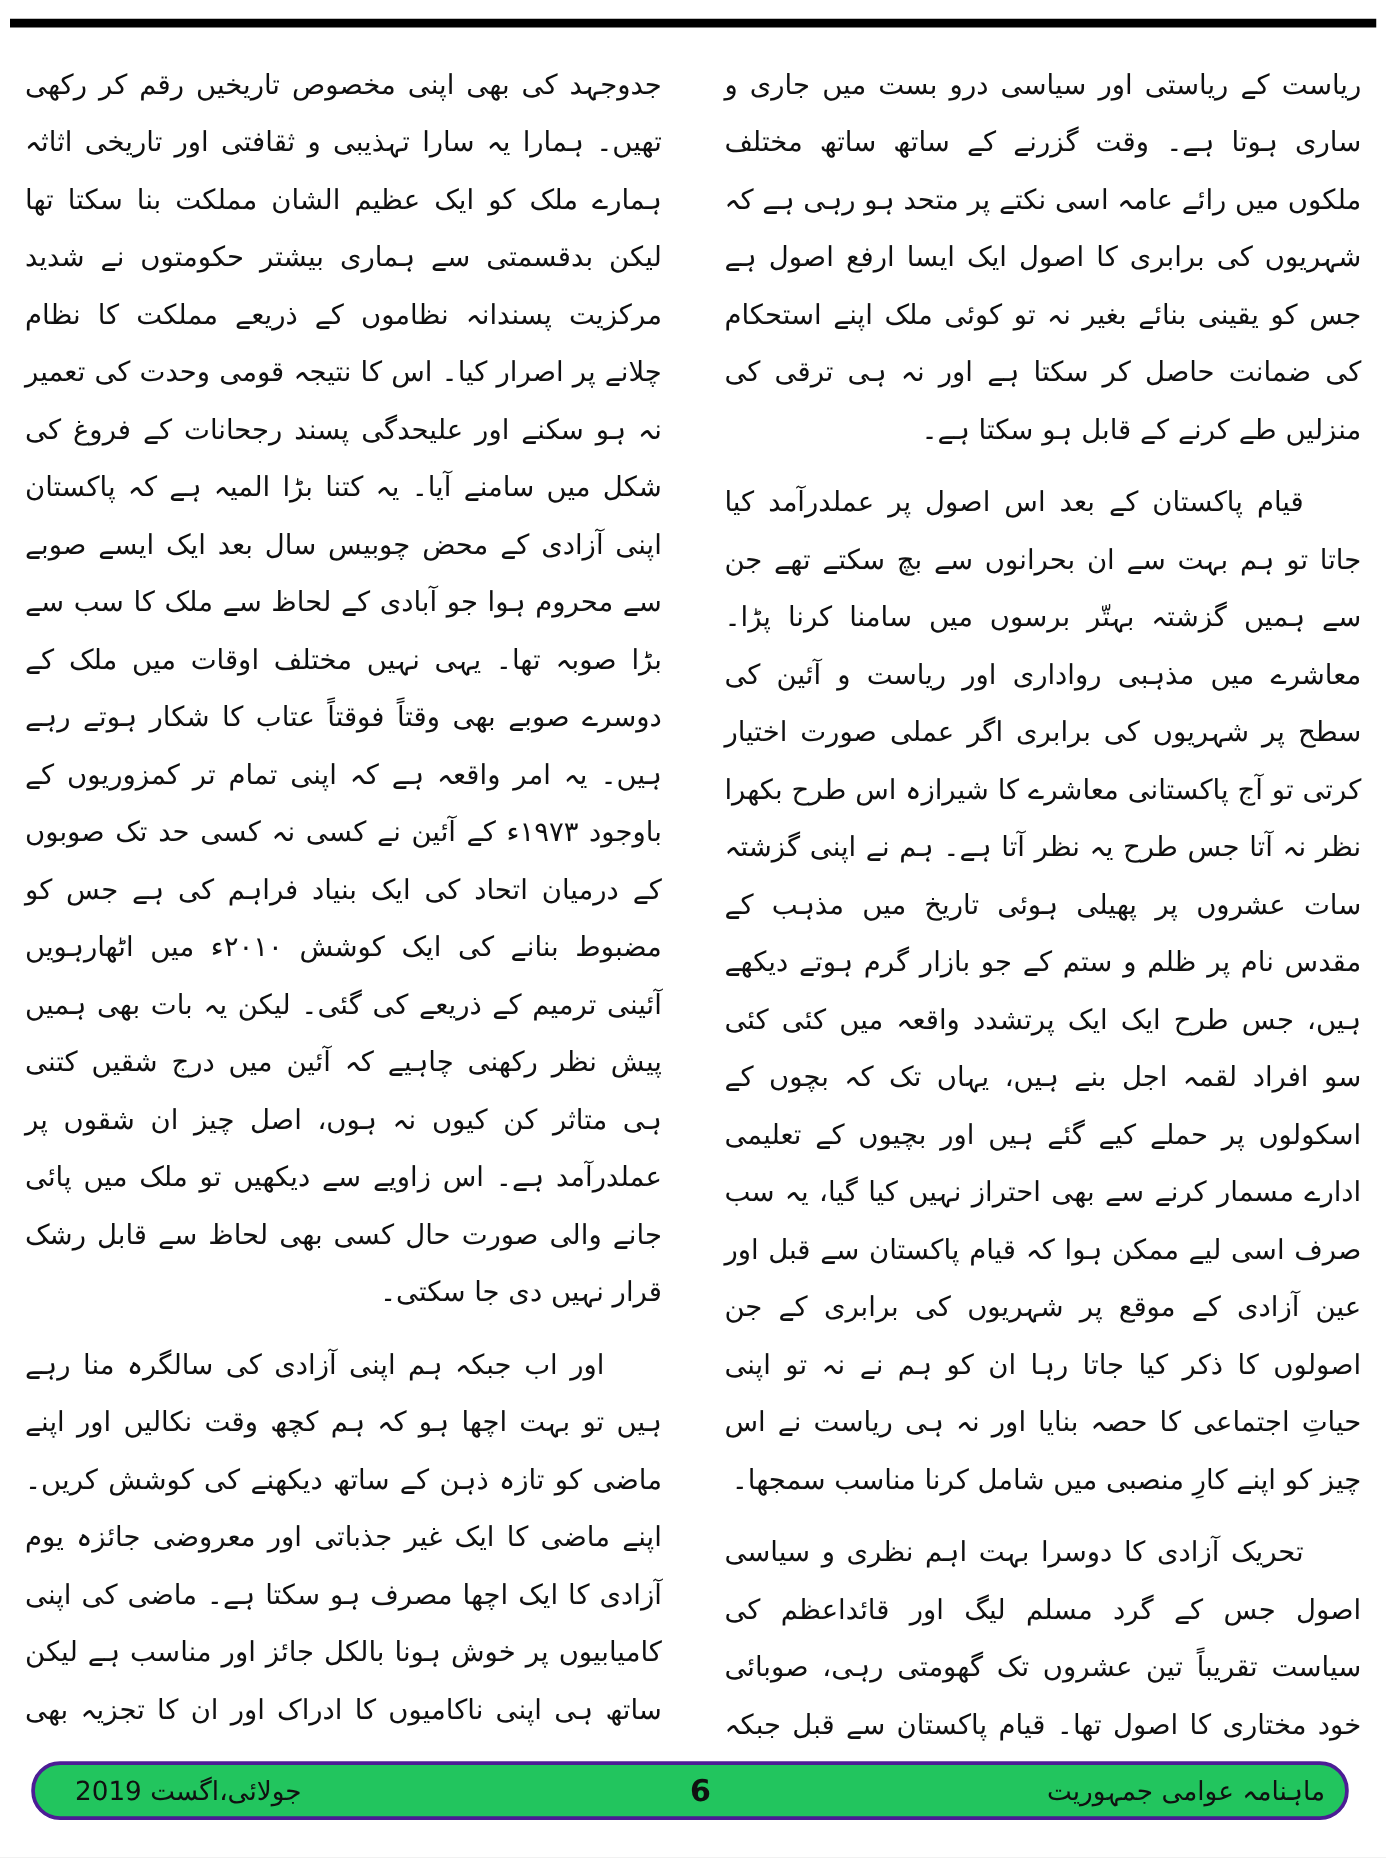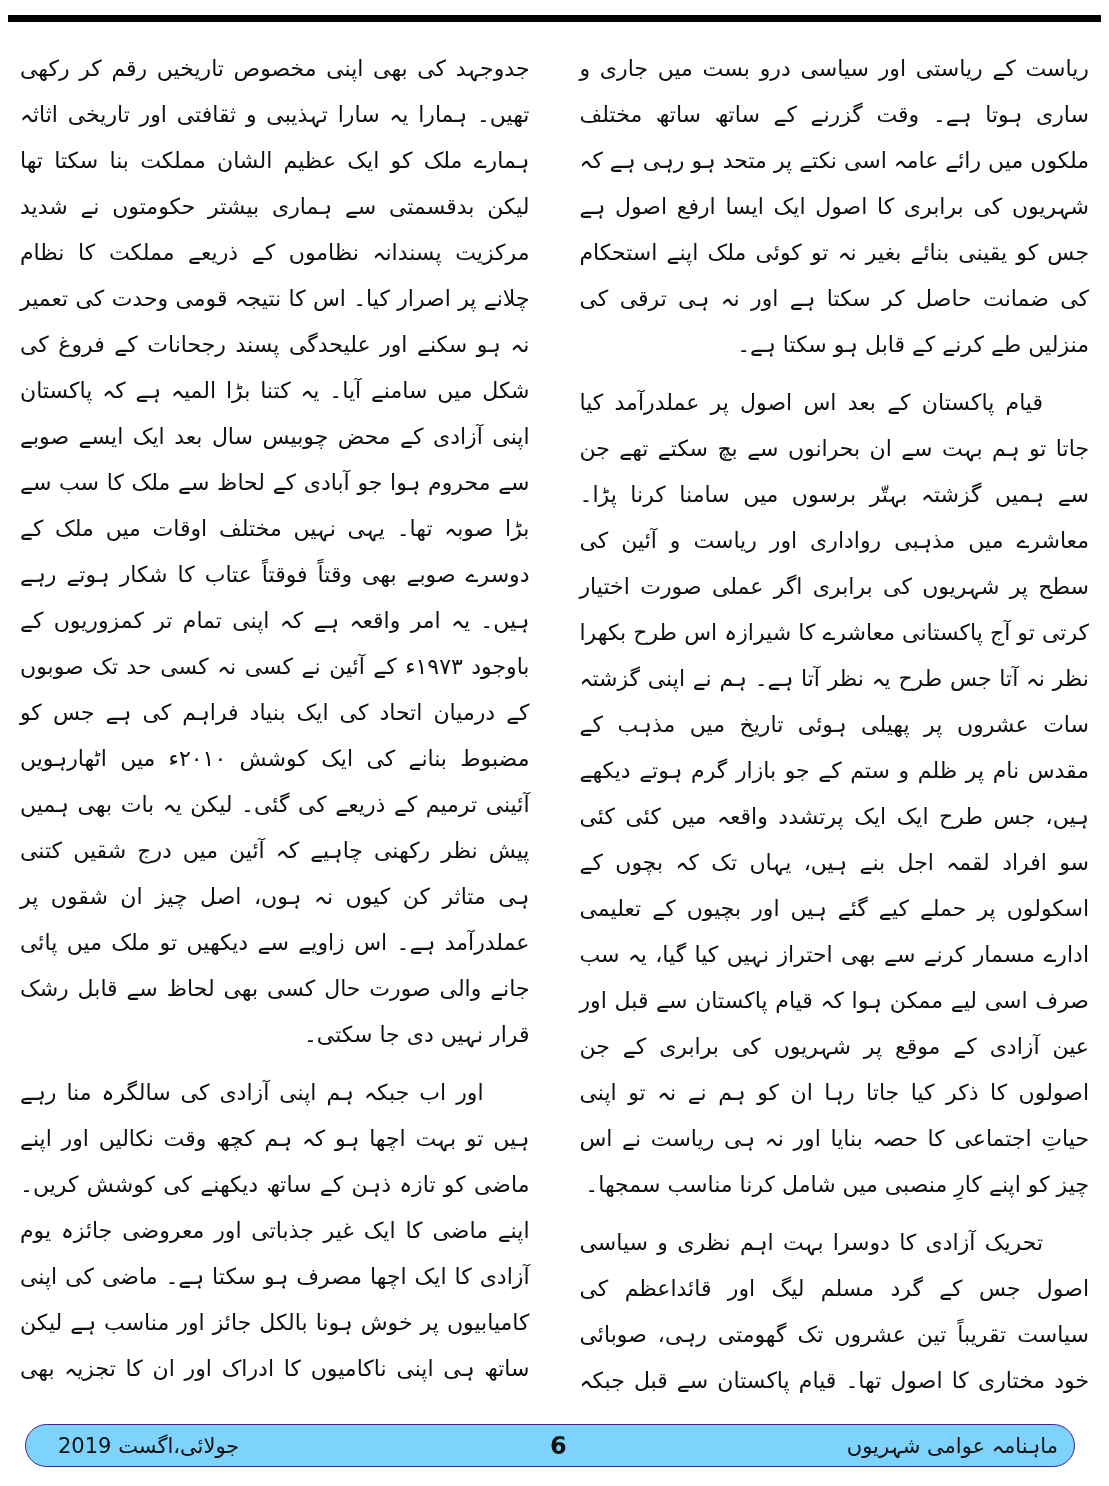--- a/index.html
+++ b/index.html
@@ -28,25 +28,25 @@
     unicode-bidi:embed;
     text-align:justify;
     font-size:22px;
     line-height:46px;
     overflow:hidden;
   }
   .para { margin:12px; }
   .para.indent { text-indent:46px; }
   .footer {
     position:absolute;
-    left:25px; bottom:19px;
+    left:25px; bottom:30px;
     width:1048px; height:41px;
-    border:1px solid #4c1d95;
+    border:3px solid #4c1d95;
     border-radius:23px;
-    background:#7dd3fc;
+    background:#22c55e;
   }
   .footer span { position:absolute; top:50%; transform:translateY(-50%); white-space:nowrap; }
   .f-date  { left:32px;  direction:rtl; font-size:21px; }
   .f-num   { left:50%; transform:translate(-50%,-50%); font-size:24px; font-weight:bold; }
   .f-name  { right:16px; direction:rtl; font-size:21px; }
 </style>
 </head>
 <body>
 
 <div class="page">
@@ -65,16 +65,16 @@
       <p class="para">جدوجہد کی بھی اپنی مخصوص تاریخیں رقم کر رکھی تھیں۔ ہمارا یہ سارا تہذیبی و ثقافتی اور تاریخی اثاثہ ہمارے ملک کو ایک عظیم الشان مملکت بنا سکتا تھا لیکن بدقسمتی سے ہماری بیشتر حکومتوں نے شدید مرکزیت پسندانہ نظاموں کے ذریعے مملکت کا نظام چلانے پر اصرار کیا۔ اس کا نتیجہ قومی وحدت کی تعمیر نہ ہو سکنے اور علیحدگی پسند رجحانات کے فروغ کی شکل میں سامنے آیا۔ یہ کتنا بڑا المیہ ہے کہ پاکستان اپنی آزادی کے محض چوبیس سال بعد ایک ایسے صوبے سے محروم ہوا جو آبادی کے لحاظ سے ملک کا سب سے بڑا صوبہ تھا۔ یہی نہیں مختلف اوقات میں ملک کے دوسرے صوبے بھی وقتاً فوقتاً عتاب کا شکار ہوتے رہے ہیں۔ یہ امر واقعہ ہے کہ اپنی تمام تر کمزوریوں کے باوجود ۱۹۷۳ء کے آئین نے کسی نہ کسی حد تک صوبوں کے درمیان اتحاد کی ایک بنیاد فراہم کی ہے جس کو مضبوط بنانے کی ایک کوشش ۲۰۱۰ء میں اٹھارہویں آئینی ترمیم کے ذریعے کی گئی۔ لیکن یہ بات بھی ہمیں پیش نظر رکھنی چاہیے کہ آئین میں درج شقیں کتنی ہی متاثر کن کیوں نہ ہوں، اصل چیز ان شقوں پر عملدرآمد ہے۔ اس زاویے سے دیکھیں تو ملک میں پائی جانے والی صورت حال کسی بھی لحاظ سے قابل رشک قرار نہیں دی جا سکتی۔</p>
       <p class="para indent">اور اب جبکہ ہم اپنی آزادی کی سالگرہ منا رہے ہیں تو بہت اچھا ہو کہ ہم کچھ وقت نکالیں اور اپنے ماضی کو تازہ ذہن کے ساتھ دیکھنے کی کوشش کریں۔ اپنے ماضی کا ایک غیر جذباتی اور معروضی جائزہ یوم آزادی کا ایک اچھا مصرف ہو سکتا ہے۔ ماضی کی اپنی کامیابیوں پر خوش ہونا بالکل جائز اور مناسب ہے لیکن ساتھ ہی اپنی ناکامیوں کا ادراک اور ان کا تجزیہ بھی بہت ضروری ہے۔ کم از کم اس مضمون میں اس طرف متوجہ کرنے کی کوشش کی گئی ہے کہ ہم اپنے گزشتہ سات عشروں کے بہت سے عذابوں سے بچ سکتے تھے اگر ہم پاکستان کو ایک ایسی جدید ریاست بنانے کے راستے پر بڑھ جاتے جو شہریوں کی برابری کے اصول پر استوار ہوتی اور ریاست نے بلاوجہ مذہبی مناقشات میں ٹانگ اڑانے کی کوشش نہ کی ہوتی۔ یہی نہیں بلکہ پاکستان ایک متحد اور مستحکم مملکت بن سکتا تھا اگر ہم نے اپنے صوبوں پر شک کرنے کے بجائے ان پر اعتماد کیا ہوتا اور ان میں باہمی اعتماد کی فضا کو فروغ دینے کے لیے سیاسی اور اقتصادی اقدامات کیے ہوتے۔ مستقبل کے حوالے سے بھی یہی دو نکات توجہ کے مستحق ہیں۔ کیا ہی اچھا ہو کہ آج ہم جشن آزادی کے موقع پر چند لمحے اس موضوع پر سوچنے کے لیے بھی نکال سکیں۔</p>
 
     </div>
 
   </div>
 
   <div class="footer">
     <span class="f-date">جولائی،اگست 2019</span>
     <span class="f-num">6</span>
-    <span class="f-name">ماہنامہ عوامی شہریوں</span>
+    <span class="f-name">ماہنامہ عوامی جمہوریت</span>
   </div>
 
 </div>
 
 </body></html>

